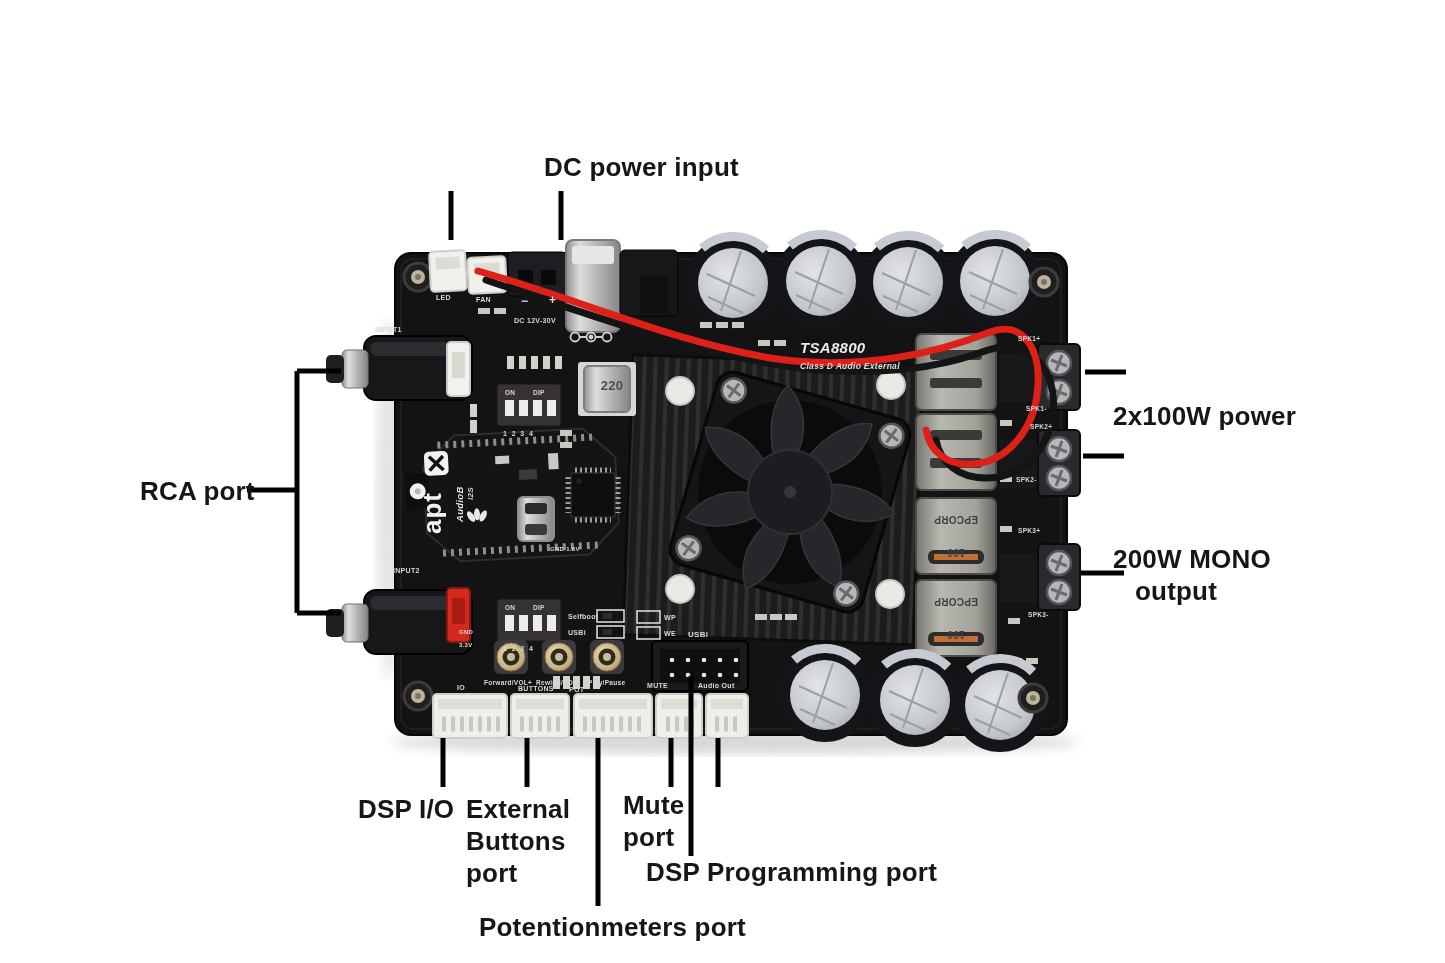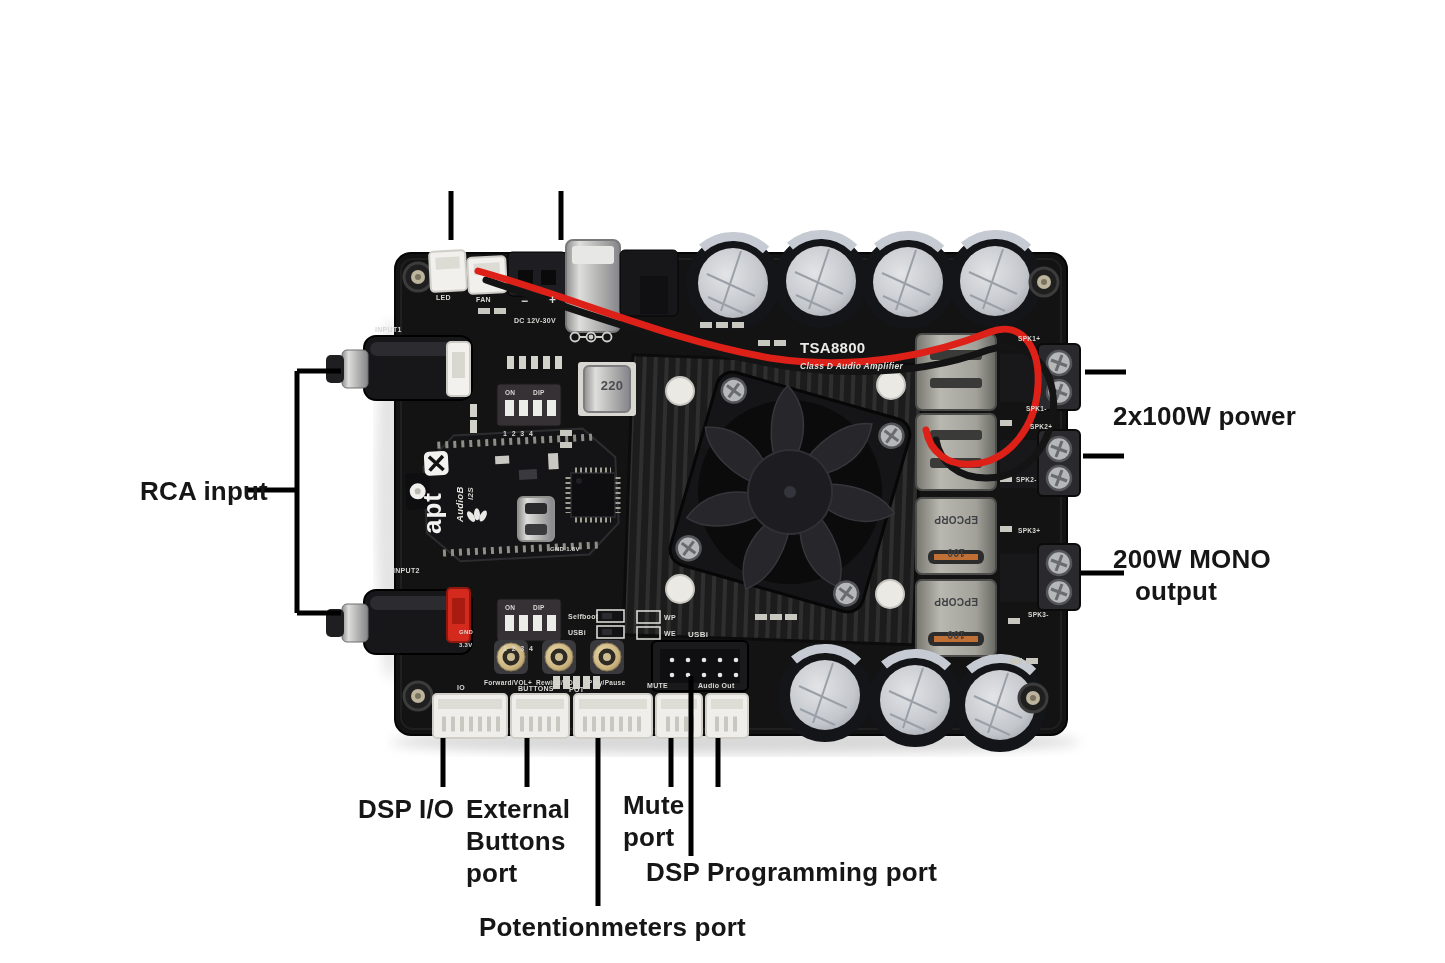--- a/index.html
+++ b/index.html
@@ -390,21 +390,22 @@
     <line x1="1081" y1="573" x2="1124" y2="573"></line>
     <line x1="443" y1="738" x2="443" y2="787"></line>
     <line x1="527" y1="738" x2="527" y2="787"></line>
     <line x1="598" y1="738" x2="598" y2="906"></line>
     <line x1="671" y1="738" x2="671" y2="787"></line>
     <line x1="691" y1="676" x2="691" y2="856"></line>
     <line x1="718" y1="738" x2="718" y2="787"></line>
   </g>
 </svg>
 
-<div class="txt callout" style="left:140px;top:476px;">RCA input</div>
+<div class="txt callout" style="left:544px;top:152px;">DC power input</div>
+<div class="txt callout" style="left:140px;top:476px;">RCA port</div>
 <div class="txt callout" style="left:1113px;top:401px;">2x100W power</div>
 <div class="txt callout" style="left:1113px;top:544px;">200W MONO</div>
 <div class="txt callout" style="left:1135px;top:576px;">output</div>
 <div class="txt callout" style="left:358px;top:794px;">DSP I/O</div>
 <div class="txt callout" style="left:466px;top:794px;">External</div>
 <div class="txt callout" style="left:466px;top:826px;">Buttons</div>
 <div class="txt callout" style="left:466px;top:858px;">port</div>
 <div class="txt callout" style="left:623px;top:790px;">Mute</div>
 <div class="txt callout" style="left:623px;top:822px;">port</div>
 <div class="txt callout" style="left:646px;top:857px;">DSP Programming port</div>
@@ -446,22 +447,22 @@
 
 <div class="txt silk" style="left:1018px;top:334px;font-size:6.5px;">SPK1+</div>
 <div class="txt silk" style="left:1026px;top:404px;font-size:6.5px;">SPK1-</div>
 <div class="txt silk" style="left:1030px;top:422px;font-size:6.5px;">SPK2+</div>
 <div class="txt silk" style="left:1016px;top:475px;font-size:6.5px;">SPK2-</div>
 <div class="txt silk" style="left:1018px;top:526px;font-size:6.5px;">SPK3+</div>
 <div class="txt silk" style="left:1028px;top:610px;font-size:6.5px;">SPK3-</div>
 
 <div class="txt silk" style="left:550px;top:545px;font-size:6px;">GND 1.8V</div>
 
-<div class="txt silk" style="left:800px;top:343px;font-size:15px;color:#eaeae8;">TSA8800</div>
-<div class="txt silk" style="left:800px;top:362px;font-size:8.5px;font-style:italic;color:#dededb;">Class D Audio Amplifier</div>
+<div class="txt silk" style="left:800px;top:343px;font-size:15px;font-style:italic;color:#eaeae8;">TSA8800</div>
+<div class="txt silk" style="left:800px;top:362px;font-size:8.5px;font-style:italic;color:#dededb;">Class D Audio External</div>
 
 <div class="txt silk" style="left:584px;top:381px;width:56px;text-align:center;font-size:13px;color:#4b4c50;">220</div>
 
 <div class="txt silk rot180" style="left:923px;top:503px;width:66px;font-size:10px;line-height:11px;color:#3f4045;">
   <div>100</div>
   <div>EPCORP</div>
 </div>
 <div class="txt silk rot180" style="left:923px;top:585px;width:66px;font-size:10px;line-height:11px;color:#3f4045;">
   <div>100</div>
   <div>EPCORP</div>

